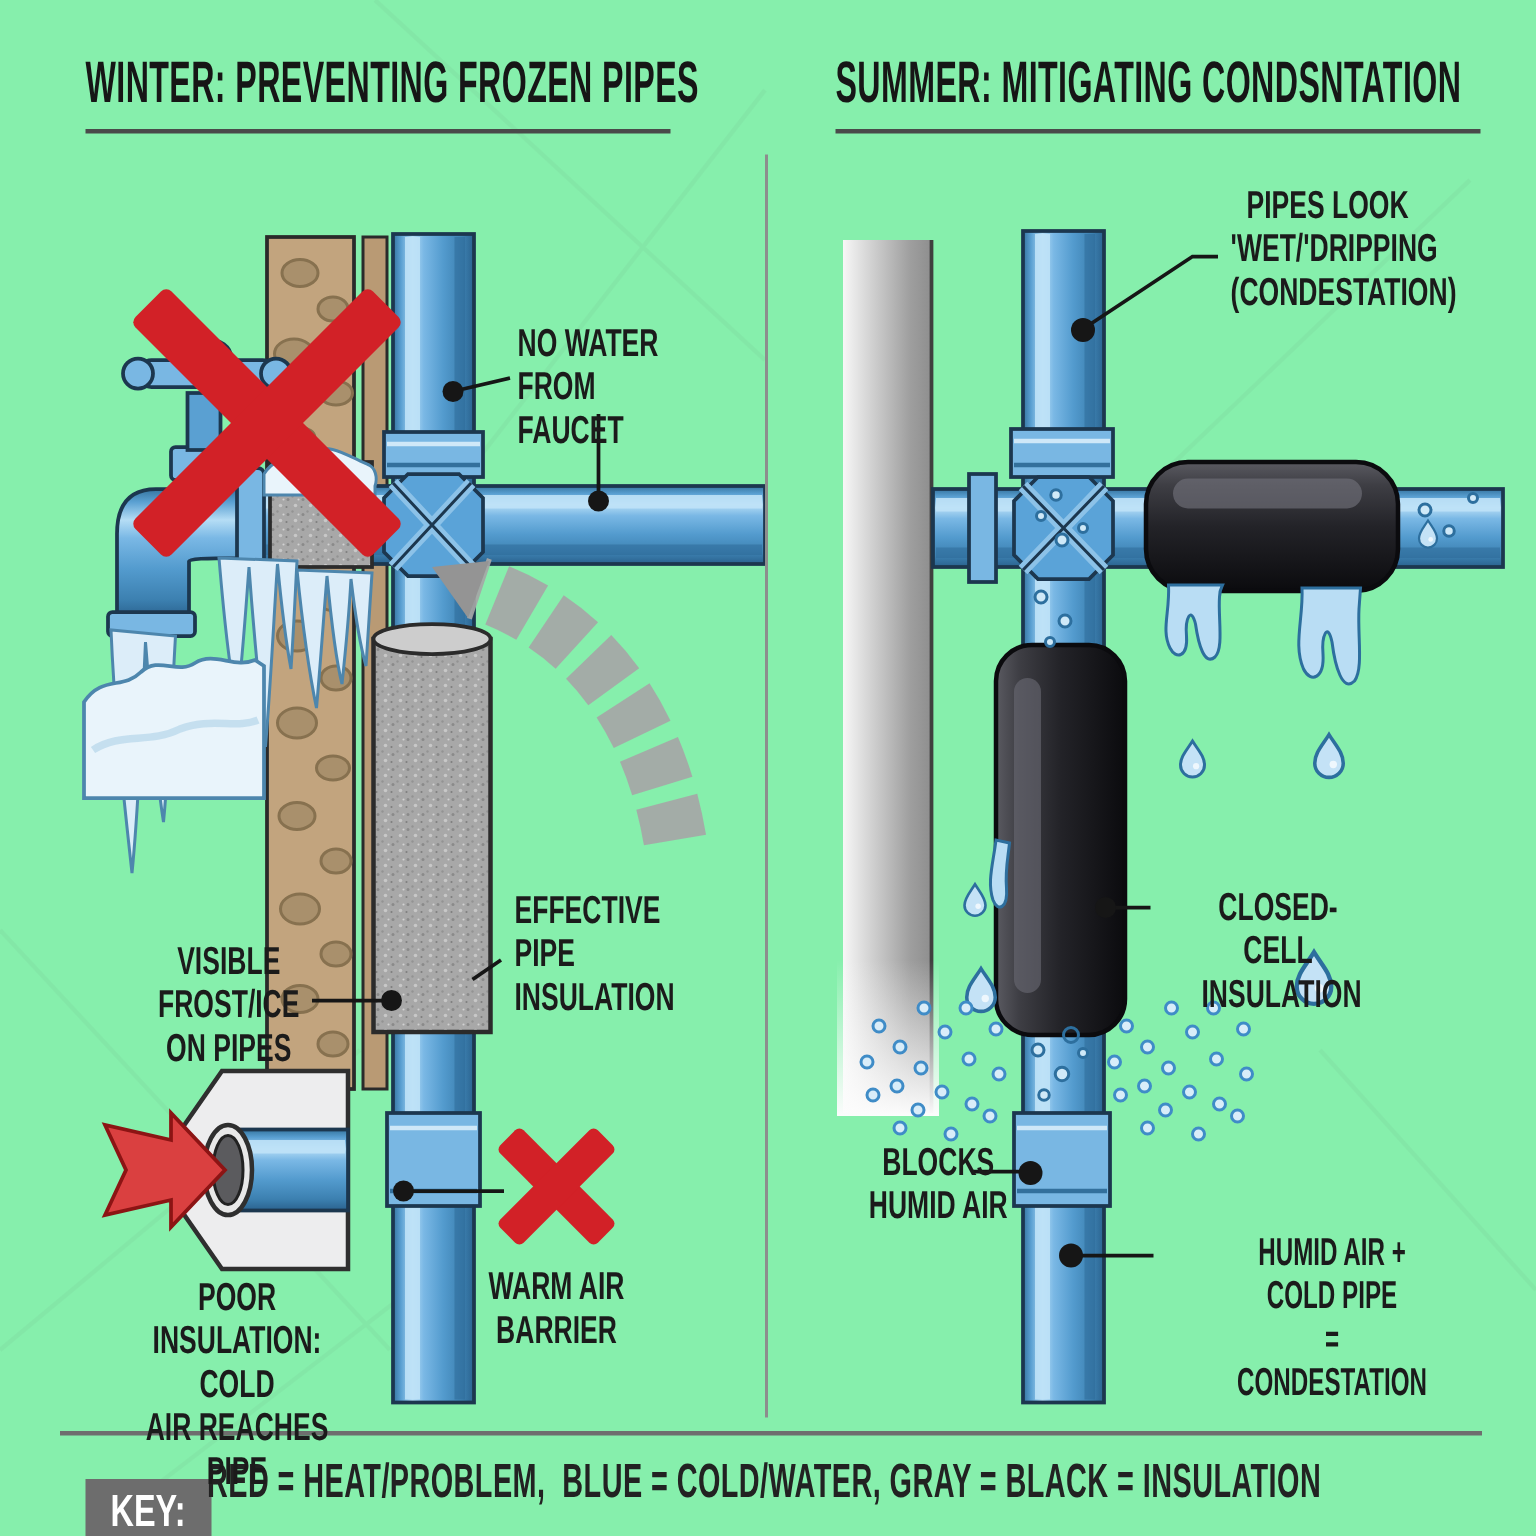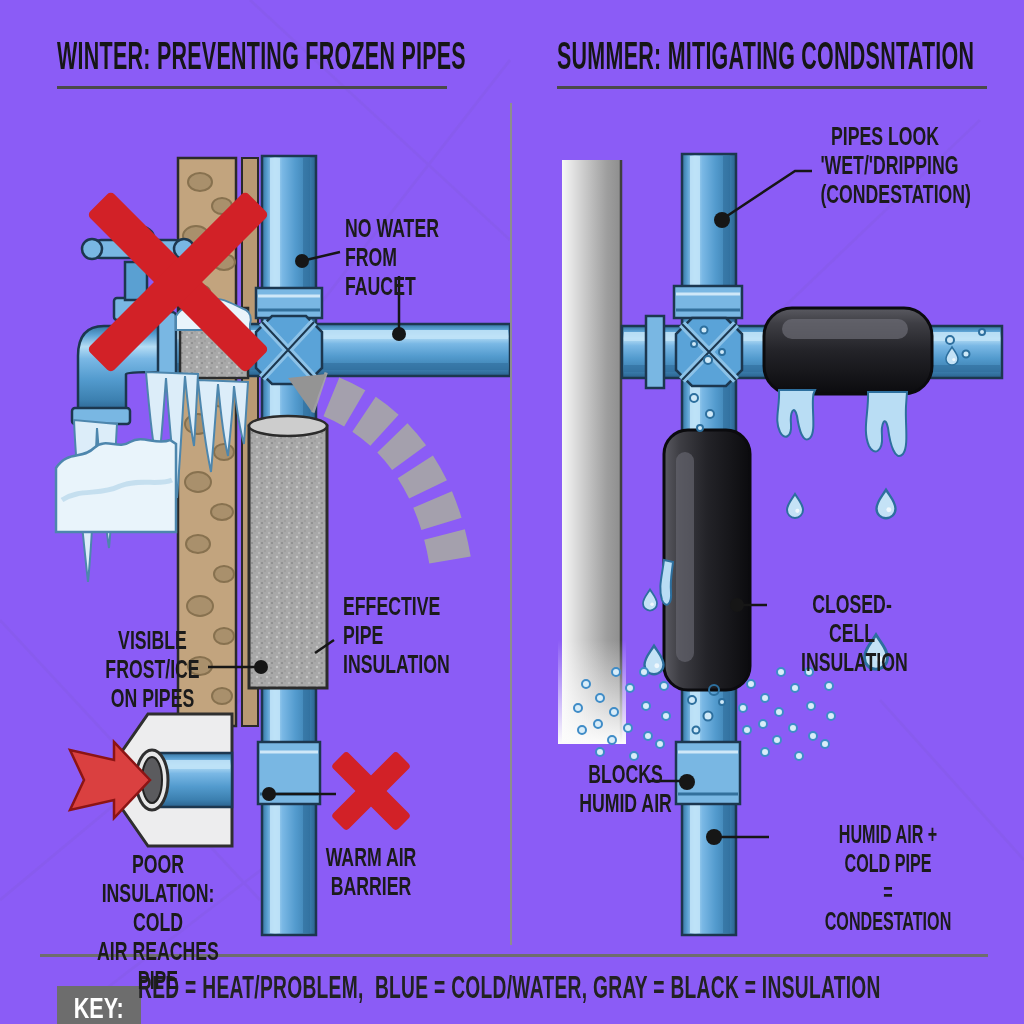--- a/index.html
+++ b/index.html
@@ -1,16 +1,16 @@
 <!DOCTYPE html>
 <html><head>
 <meta charset="utf-8">
 <style>
   html,body{margin:0;padding:0;background:#e9e9e9;}
-  #stage{position:relative;width:1024px;height:1024px;background:#8b5cf6;overflow:hidden;
+  #stage{position:relative;width:1024px;height:1024px;background:#86efac;overflow:hidden;
          font-family:"Liberation Sans",sans-serif;}
   #art{position:absolute;left:0;top:0;z-index:1;}
   .title{position:absolute;z-index:2;font-weight:700;font-size:39px;line-height:1;
          color:#161616;white-space:nowrap;transform:scaleX(0.55);transform-origin:0 0;letter-spacing:.5px;}
   .rule{position:absolute;z-index:2;background:#4a4a4a;}
   .lbl{position:absolute;z-index:3;font-weight:700;font-size:26px;line-height:1.12;
        color:#1b1b1b;white-space:pre-line;}
   .lbl.l{transform:scaleX(0.68);transform-origin:0 0;text-align:left;}
   .lbl.c{transform:scaleX(0.68);transform-origin:50% 0;text-align:center;}
   .lbl.s{transform:scaleX(0.62);transform-origin:50% 0;text-align:center;}

